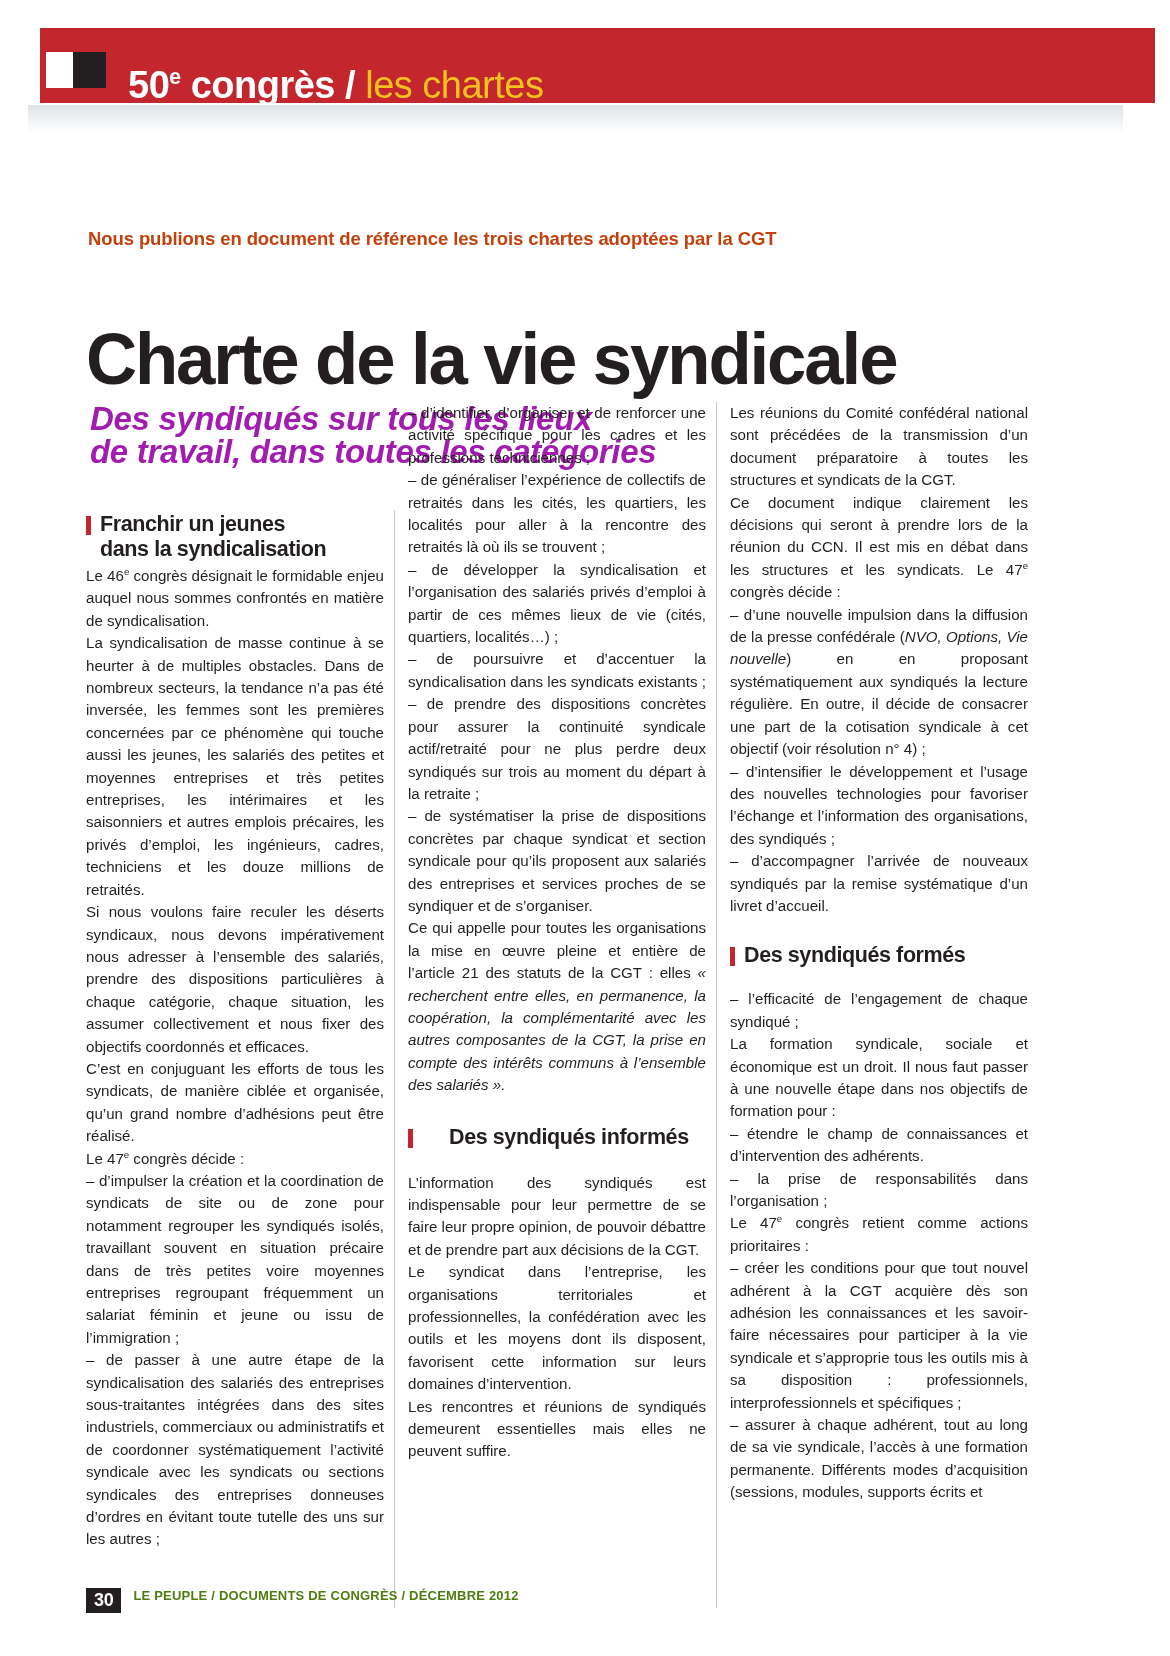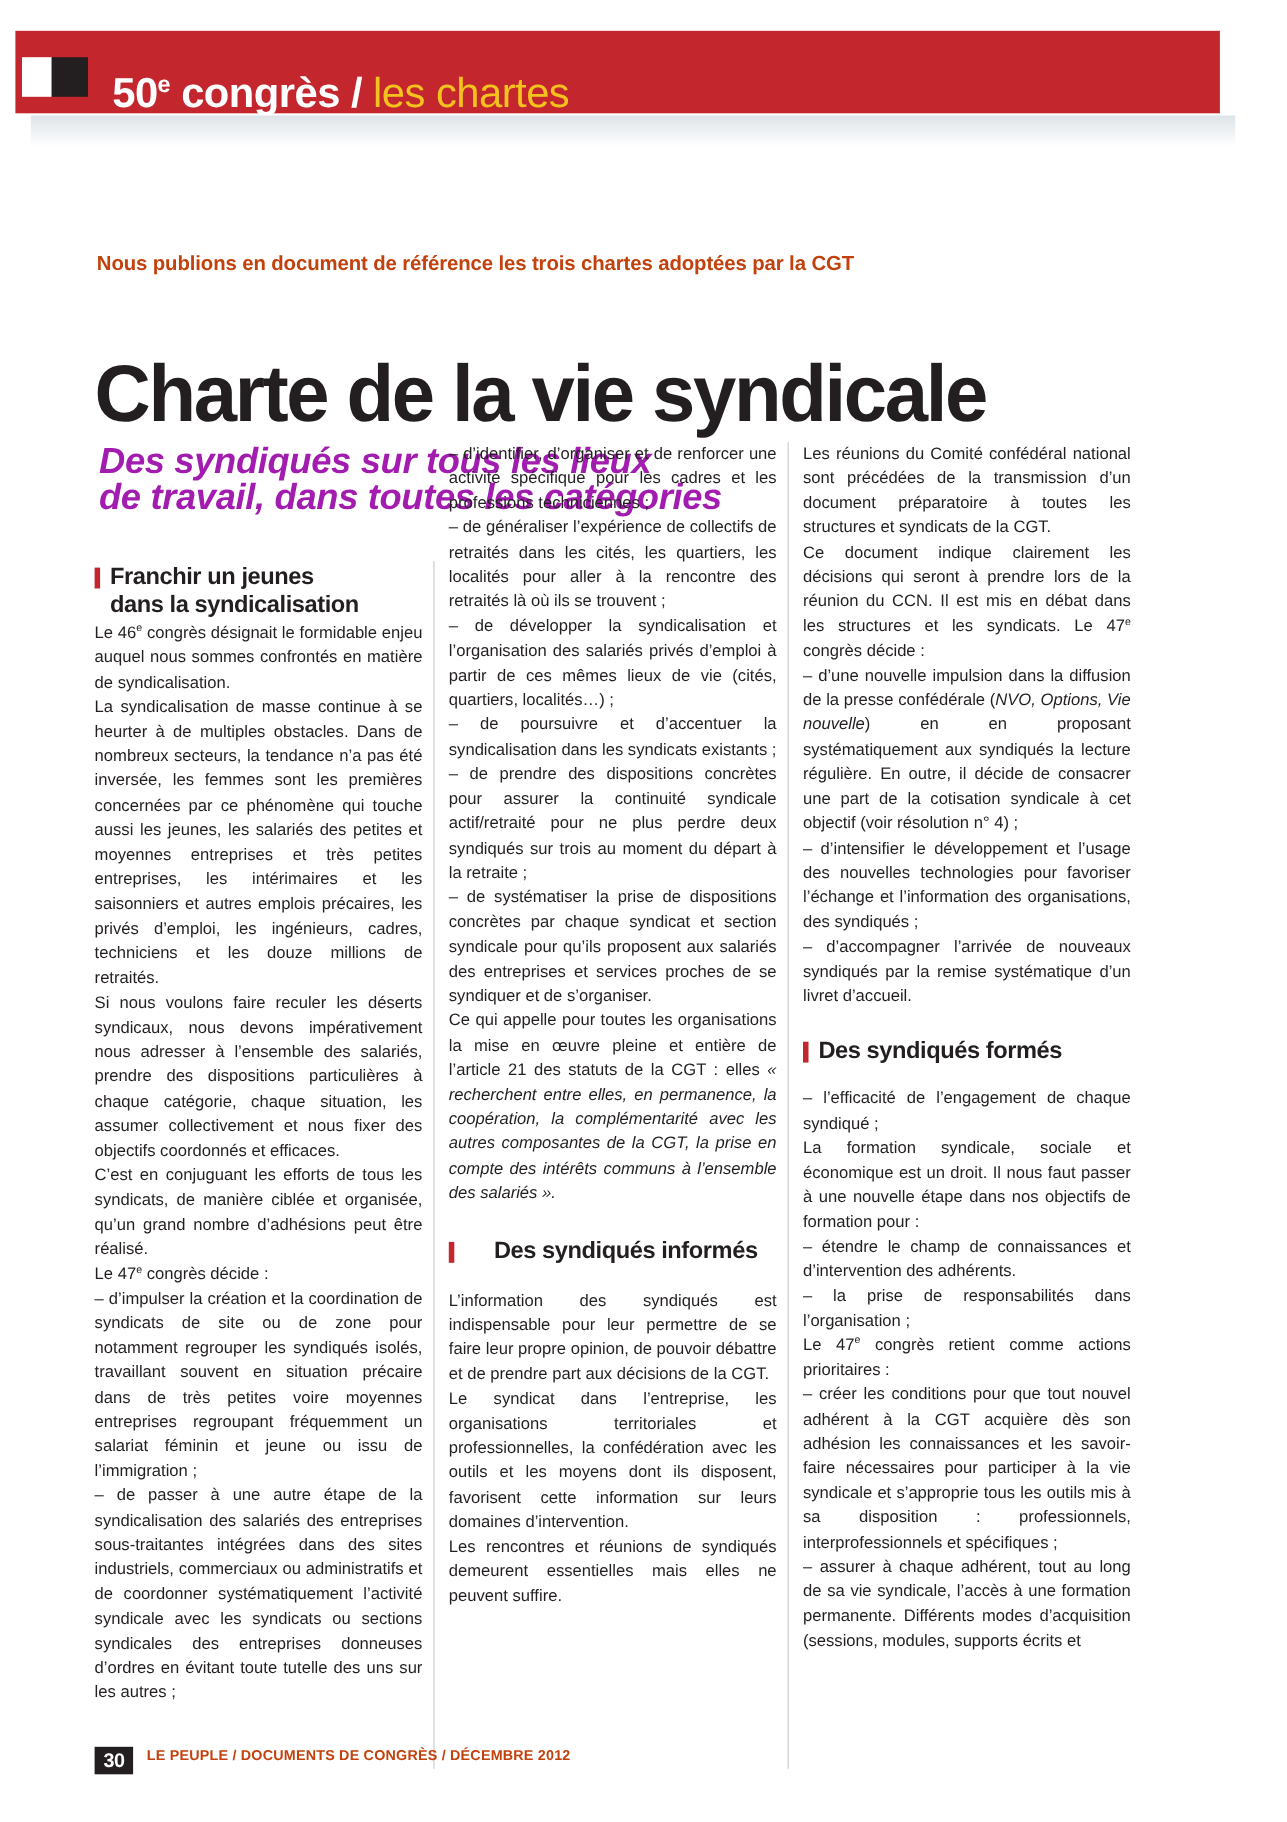--- a/index.html
+++ b/index.html
@@ -12,24 +12,25 @@
     height: 1656px;
     font-family: "Liberation Sans", sans-serif;
     color: #231f20;
     position: relative;
     overflow: hidden;
   }
 
   
   .banner-wrap {
     position: absolute;
-    left: 14px;
+    left: 40px;
     top: 28px;
     width: 1095px;
     height: 75px;
+    padding-left: 20px;
   }
   .banner {
     position: absolute;
     inset: 0;
     background: #c4262e;
   }
   .banner-shadow {
     position: absolute;
     left: 2px;
     top: 3px;
@@ -199,21 +200,21 @@
     font-size: 18px;
     font-weight: 700;
     padding: 2px 8px 3px 8px;
     line-height: 20px;
     font-family: "Liberation Sans Narrow", "Liberation Sans", sans-serif;
     letter-spacing: -0.3px;
   }
   .footer-text {
     font-size: 13px;
     font-weight: 700;
-    color: #c2410c;
+    color: #4d7c0f;
     letter-spacing: 0.2px;
     font-family: "Liberation Sans Narrow", "Liberation Sans", sans-serif;
   }
 </style>
 </head>
 <body>
 
 <div class="banner-wrap">
   <div class="banner-shadow"></div>
   <div class="banner"></div>

